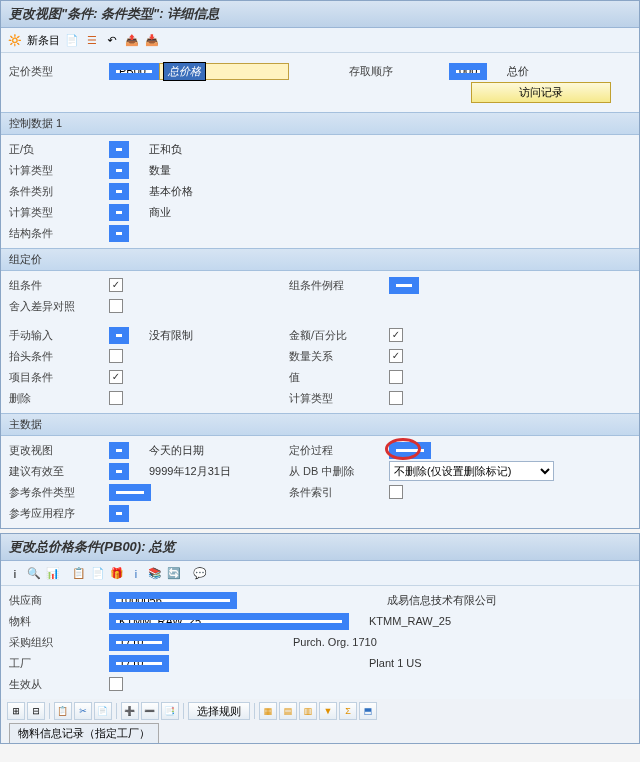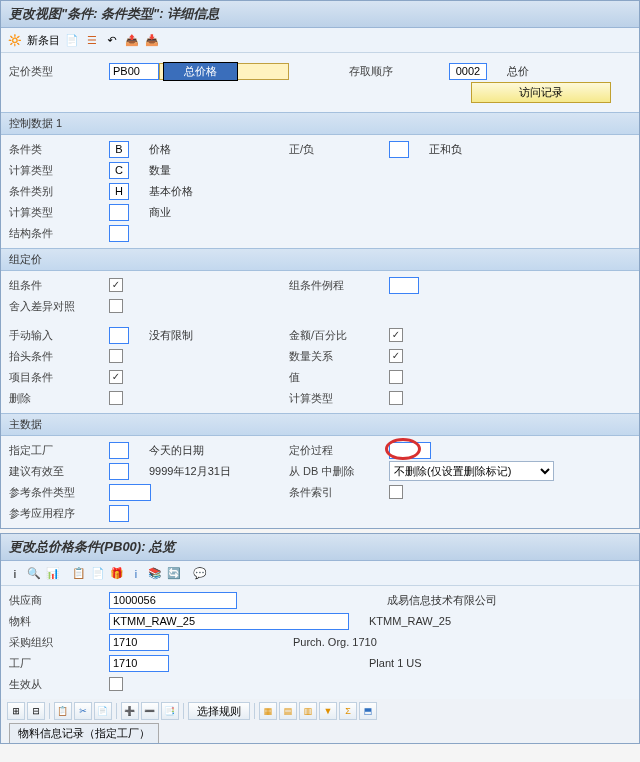--- a/index.html
+++ b/index.html
@@ -7,28 +7,28 @@
   .window { border: 1px solid #8aa5c5; background: #eef2f7; }
   .title-bar { background: linear-gradient(#d7e4f2, #bcd1e8); padding: 4px 8px; font-weight: bold; font-style: italic; font-size: 13px; color: #333; border-bottom: 1px solid #9ab5d5; }
   .toolbar { padding: 4px 6px; display: flex; align-items: center; gap: 4px; border-bottom: 1px solid #c5d5e5; background: #edf3fa; }
   .tb-btn { width: 16px; height: 16px; display: inline-flex; align-items: center; justify-content: center; font-size: 11px; cursor: pointer; }
   .section-header { background: linear-gradient(#d6e4f3, #c3d8ee); padding: 3px 8px; font-size: 11px; color: #333; border-top: 1px solid #a5c0dd; border-bottom: 1px solid #a5c0dd; }
   .section-body { padding: 4px 8px; background: #eff4fa; }
   .row { display: flex; align-items: center; min-height: 20px; margin-bottom: 1px; }
   .label { width: 100px; color: #444; }
   .col-left { width: 280px; display: flex; align-items: center; }
   .col-right { flex: 1; display: flex; align-items: center; }
-  input[type=text] { border: 1px solid #3b82f6; height: 17px; padding: 0 3px; font-size: 11px; background: #fff; }
+  input[type=text] { border: 7px solid #3b82f6; height: 17px; padding: 0 3px; font-size: 11px; background: #fff; }
   input[type=text].small { width: 30px; text-align: center; }
   input[type=text].med { width: 50px; }
   input[type=text].wide { width: 140px; }
   .readonly-text { display: inline-block; padding: 0 20px; color: #333; }
   .chk { width: 14px; height: 14px; border: 1px solid #888; background: #fff; display: inline-block; text-align: center; line-height: 12px; font-size: 10px; }
   .chk.checked::before { content: "✓"; color: #333; }
-  .highlight { background: #3a6ebb; color: #fff; padding: 1px 20px; border: 1px solid #000; }
+  .highlight { background: #3a6ebb; color: #fff; padding: 1px 4px; border: 1px solid #000; font-style: italic; }
   .yellow-bg { background: #fff3c0; border: 1px solid #c0a040; padding: 0 3px; height: 17px; display: inline-flex; align-items: center; }
   .btn { background: linear-gradient(#fef9d8, #f6e98c); border: 1px solid #c0a030; padding: 2px 20px; font-size: 11px; cursor: pointer; }
   .circle { position: absolute; border: 3px solid #d83030; border-radius: 50%; width: 36px; height: 22px; pointer-events: none; }
   select { border: 1px solid #a0b4cc; height: 20px; font-size: 11px; background: #fff; }
   .tab-label { background: #e8eef5; border: 1px solid #aaa; border-bottom: none; padding: 2px 8px; display: inline-block; font-size: 11px; margin-left: 8px; }
   .toolbar2 { padding: 3px 6px; display: flex; align-items: center; gap: 2px; background: #eef2f7; }
   .tb2-btn { width: 18px; height: 18px; border: 1px solid #c0d0e0; background: linear-gradient(#fefefe, #e6edf4); display: inline-flex; align-items: center; justify-content: center; font-size: 9px; cursor: pointer; }
   .sep { width: 1px; height: 16px; background: #c0d0e0; margin: 0 2px; }
   .long-btn { padding: 0 8px; width: auto; font-size: 11px; }
 </style>
@@ -63,25 +63,20 @@
       </div>
     </div>
     <div class="row" style="justify-content:flex-end; padding-right:20px;">
       <button class="btn" style="width:140px;">访问记录</button>
     </div>
   </div>
 
   <div class="section-header">控制数据 1</div>
   <div class="section-body">
     <div class="row">
-      <div class="col-left">
-        <span class="label">条件类</span>
-        <input type="text" class="small" style="width: 20px;" value="B">
-        <span class="readonly-text">价格</span>
-      </div>
       <div class="col-right">
         <span class="label">正/负</span>
         <input type="text" class="small" style="width: 20px;">
         <span class="readonly-text">正和负</span>
       </div>
     </div>
     <div class="row">
       <div class="col-left">
         <span class="label">计算类型</span>
         <input type="text" class="small" style="width: 20px;" value="C">
@@ -171,21 +166,21 @@
         <span class="label">计算类型</span>
         <span class="chk"></span>
       </div>
     </div>
   </div>
 
   <div class="section-header">主数据</div>
   <div class="section-body" style="position:relative;">
     <div class="row">
       <div class="col-left">
-        <span class="label">指定工厂</span>
+        <span class="label">更改视图</span>
         <input type="text" class="small" style="width: 20px;">
         <span class="readonly-text">今天的日期</span>
       </div>
       <div class="col-right" style="position:relative;">
         <span class="label">定价过程</span>
         <input type="text" class="med" style="width: 42px;">
         <div class="circle" style="left:96px; top:-4px;"></div>
       </div>
     </div>
     <div class="row">

